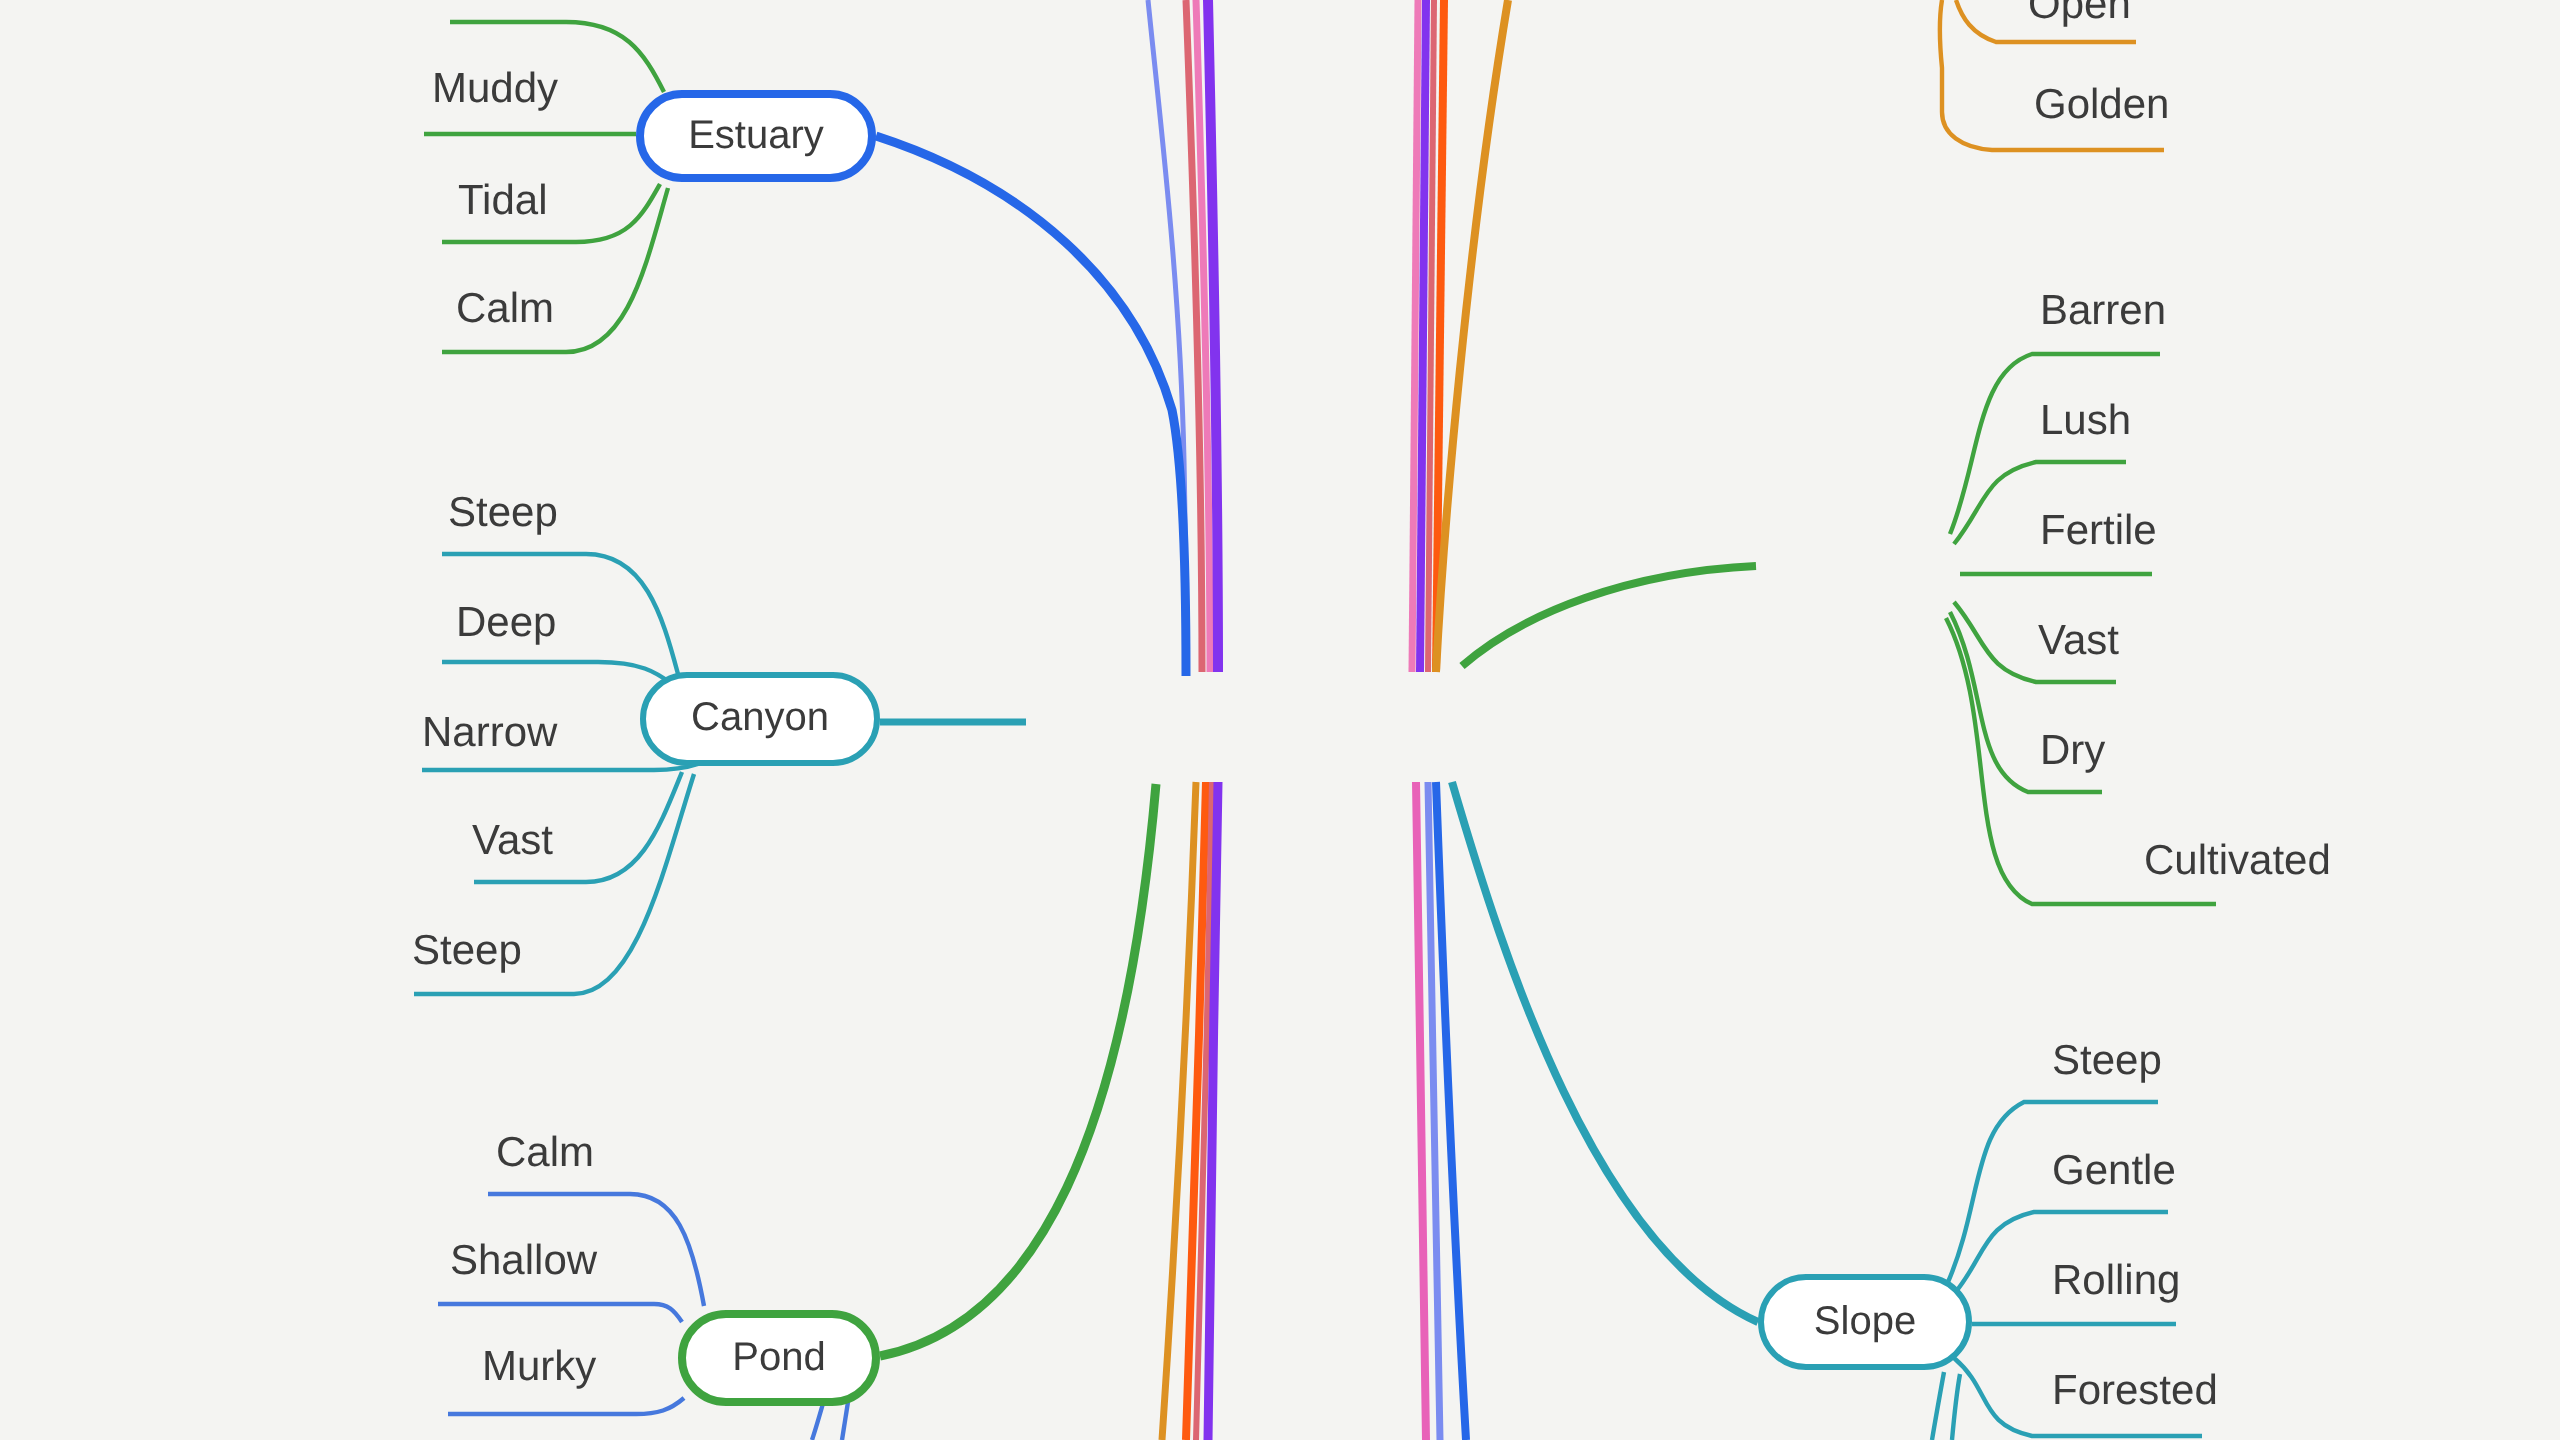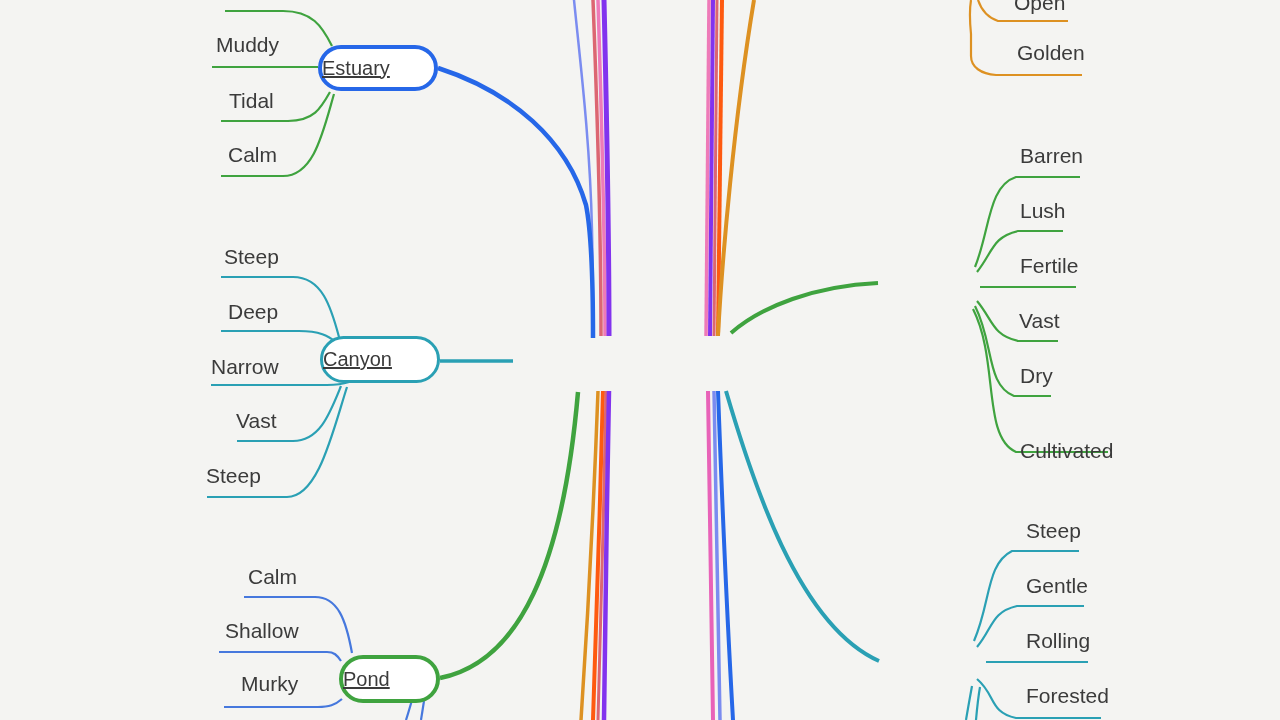--- a/index.html
+++ b/index.html
@@ -9,22 +9,22 @@
   svg.edges{position:absolute;left:0;top:0;}
   svg.edges path{fill:none;}
   .w2{stroke-width:2.2px;}
   .w25{stroke-width:2.5px;}
   .w3{stroke-width:3px;}
   .w35{stroke-width:3.5px;}
   .w4{stroke-width:4px;}
   .w45{stroke-width:4.5px;}
   .w5{stroke-width:5px;}
   .lbl{position:absolute;font-size:21px;color:#3b3b3b;white-space:nowrap;line-height:1.1;}
-  .pill{position:absolute;background:#fff;display:flex;align-items:center;
-        font-size:20px;color:#3b3b3b;box-sizing:border-box;white-space:nowrap;text-decoration:underline;}
+  .pill{position:absolute;background:#fff;display:flex;align-items:center;justify-content:center;
+        font-size:20px;color:#3b3b3b;box-sizing:border-box;white-space:nowrap;}
   .pill-estuary{border:4px solid #2667e8;border-radius:24px;}
   .pill-canyon{border:3px solid #2aa0b4;border-radius:24px;}
   .pill-pond{border:4px solid #3fa33f;border-radius:24px;}
   .pill-land{border:3px solid #3fa33f;border-radius:25px;}
   .pill-slope{border:3.5px solid #2aa0b4;border-radius:24px;}
   .pill-center{background:#4a4f68;color:#f2f2f2;border-radius:28px;font-size:26px;}
 </style>
 </head>
 <body>
 
@@ -95,41 +95,44 @@
 
   <div class="pill pill-estuary" style="left:318px;top:45px;width:120px;height:46px;">
     <span>Estuary</span>
   </div>
   <div class="pill pill-canyon" style="left:320px;top:336px;width:120px;height:47px;">
     <span>Canyon</span>
   </div>
   <div class="pill pill-pond" style="left:339px;top:655px;width:101px;height:48px;">
     <span>Pond</span>
   </div>
+  <div class="pill pill-slope" style="left:879px;top:637px;width:107px;height:48px;">
+    <span>Slope</span>
+  </div>
 
   <div class="lbl" style="left:216px;top:33px;">Muddy</div>
   <div class="lbl" style="left:229px;top:89px;">Tidal</div>
   <div class="lbl" style="left:228px;top:143px;">Calm</div>
 
   <div class="lbl" style="left:224px;top:245px;">Steep</div>
   <div class="lbl" style="left:228px;top:300px;">Deep</div>
   <div class="lbl" style="left:211px;top:355px;">Narrow</div>
   <div class="lbl" style="left:236px;top:409px;">Vast</div>
   <div class="lbl" style="left:206px;top:464px;">Steep</div>
 
   <div class="lbl" style="left:248px;top:565px;">Calm</div>
   <div class="lbl" style="left:225px;top:619px;">Shallow</div>
   <div class="lbl" style="left:241px;top:672px;">Murky</div>
 
   <div class="lbl" style="left:1020px;top:144px;">Barren</div>
   <div class="lbl" style="left:1020px;top:199px;">Lush</div>
   <div class="lbl" style="left:1020px;top:254px;">Fertile</div>
   <div class="lbl" style="left:1019px;top:309px;">Vast</div>
   <div class="lbl" style="left:1020px;top:364px;">Dry</div>
-  <div class="lbl" style="left:1020px;top:419px;margin-top:20px;">Cultivated</div>
+  <div class="lbl" style="left:1072px;top:419px;">Cultivated</div>
 
   <div class="lbl" style="left:1026px;top:519px;">Steep</div>
   <div class="lbl" style="left:1026px;top:574px;">Gentle</div>
   <div class="lbl" style="left:1026px;top:629px;">Rolling</div>
   <div class="lbl" style="left:1026px;top:684px;">Forested</div>
 
   <div class="lbl" style="left:1014px;top:-9px;">Open</div>
   <div class="lbl" style="left:1017px;top:41px;">Golden</div>
 
 </div>

